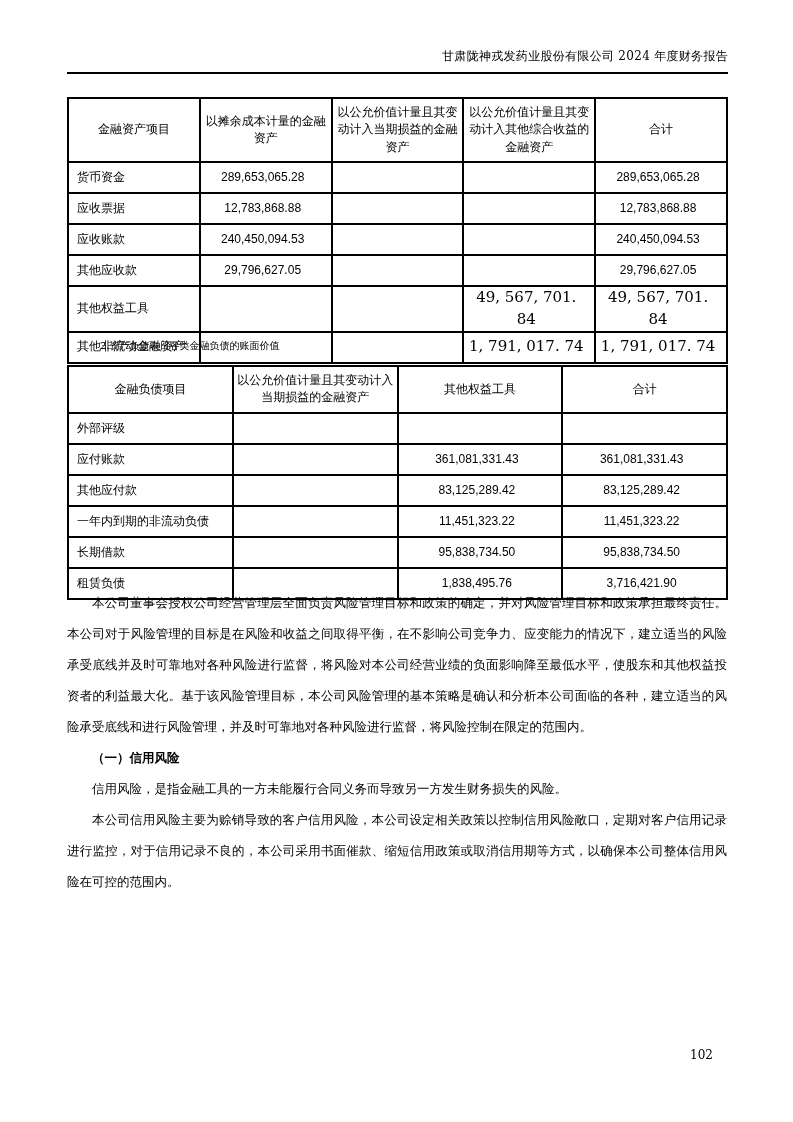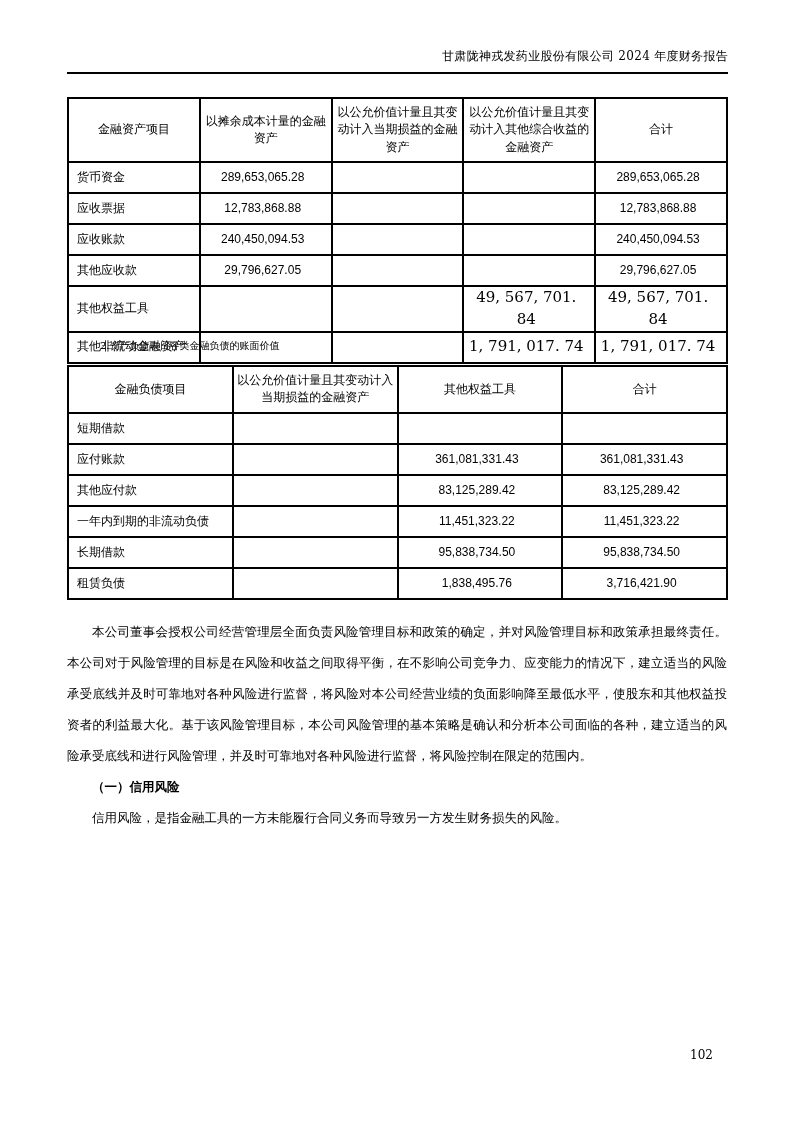--- a/index.html
+++ b/index.html
@@ -53,21 +53,21 @@
     font-size: 11.5px;
   }
   td.num.serifnum { font-family: "DejaVu Serif", "Liberation Serif", serif; font-size: 15px; }
   .section-title {
     position: absolute;
     top: 339px; left: 100px;
     font-size: 10px;
   }
   .bodytext {
     position: absolute;
-    top: 616px; left: 67px; width: 660px;
+    top: 587px; left: 67px; width: 660px;
     font-size: 12.5px;
     line-height: 31px;
     text-align: justify;
   }
   .bodytext p { text-indent: 2em; }
   .bodytext h3 {
     text-indent: 2em;
     font-size: 12.5px;
     font-weight: bold;
     line-height: 31px;
@@ -157,21 +157,21 @@
         <col style="width:25%">
     </colgroup>
     <tbody>
         <tr>
       <th>金融负债项目</th>
       <th>以公允价值计量且其变动计入当期损益的金融资产</th>
       <th>其他权益工具</th>
       <th>合计</th>
     </tr>
     <tr>
-      <td class="lbl">短期借款</td>
+      <td class="lbl">外部评级</td>
       <td class="num"></td>
       <td class="num"></td>
       <td class="num"></td>
     </tr>
     <tr>
       <td class="lbl">应付账款</td>
       <td class="num"></td>
       <td class="num">361,081,331.43</td>
       <td class="num">361,081,331.43</td>
     </tr>
@@ -199,17 +199,18 @@
       <td class="num">1,838,495.76</td>
       <td class="num">3,716,421.90</td>
     </tr>
   </tbody>
     </table>
 
   <div class="bodytext">
     <p>本公司董事会授权公司经营管理层全面负责风险管理目标和政策的确定，并对风险管理目标和政策承担最终责任。本公司对于风险管理的目标是在风险和收益之间取得平衡，在不影响公司竞争力、应变能力的情况下，建立适当的风险承受底线并及时可靠地对各种风险进行监督，将风险对本公司经营业绩的负面影响降至最低水平，使股东和其他权益投资者的利益最大化。基于该风险管理目标，本公司风险管理的基本策略是确认和分析本公司面临的各种，建立适当的风险承受底线和进行风险管理，并及时可靠地对各种风险进行监督，将风险控制在限定的范围内。</p>
     <h3>（一）信用风险</h3>
     <p>信用风险，是指金融工具的一方未能履行合同义务而导致另一方发生财务损失的风险。</p>
+    <p>本公司信用风险主要为赊销导致的客户信用风险，本公司设定相关政策以控制信用风险敞口，定期对客户信用记录进行监控，对于信用记录不良的，本公司采用书面催款、缩短信用政策或取消信用期等方式，以确保本公司整体信用风险在可控的范围内。</p>
   </div>
 
   <div class="page-number">102</div>
 
 </div>
 
 </body></html>

